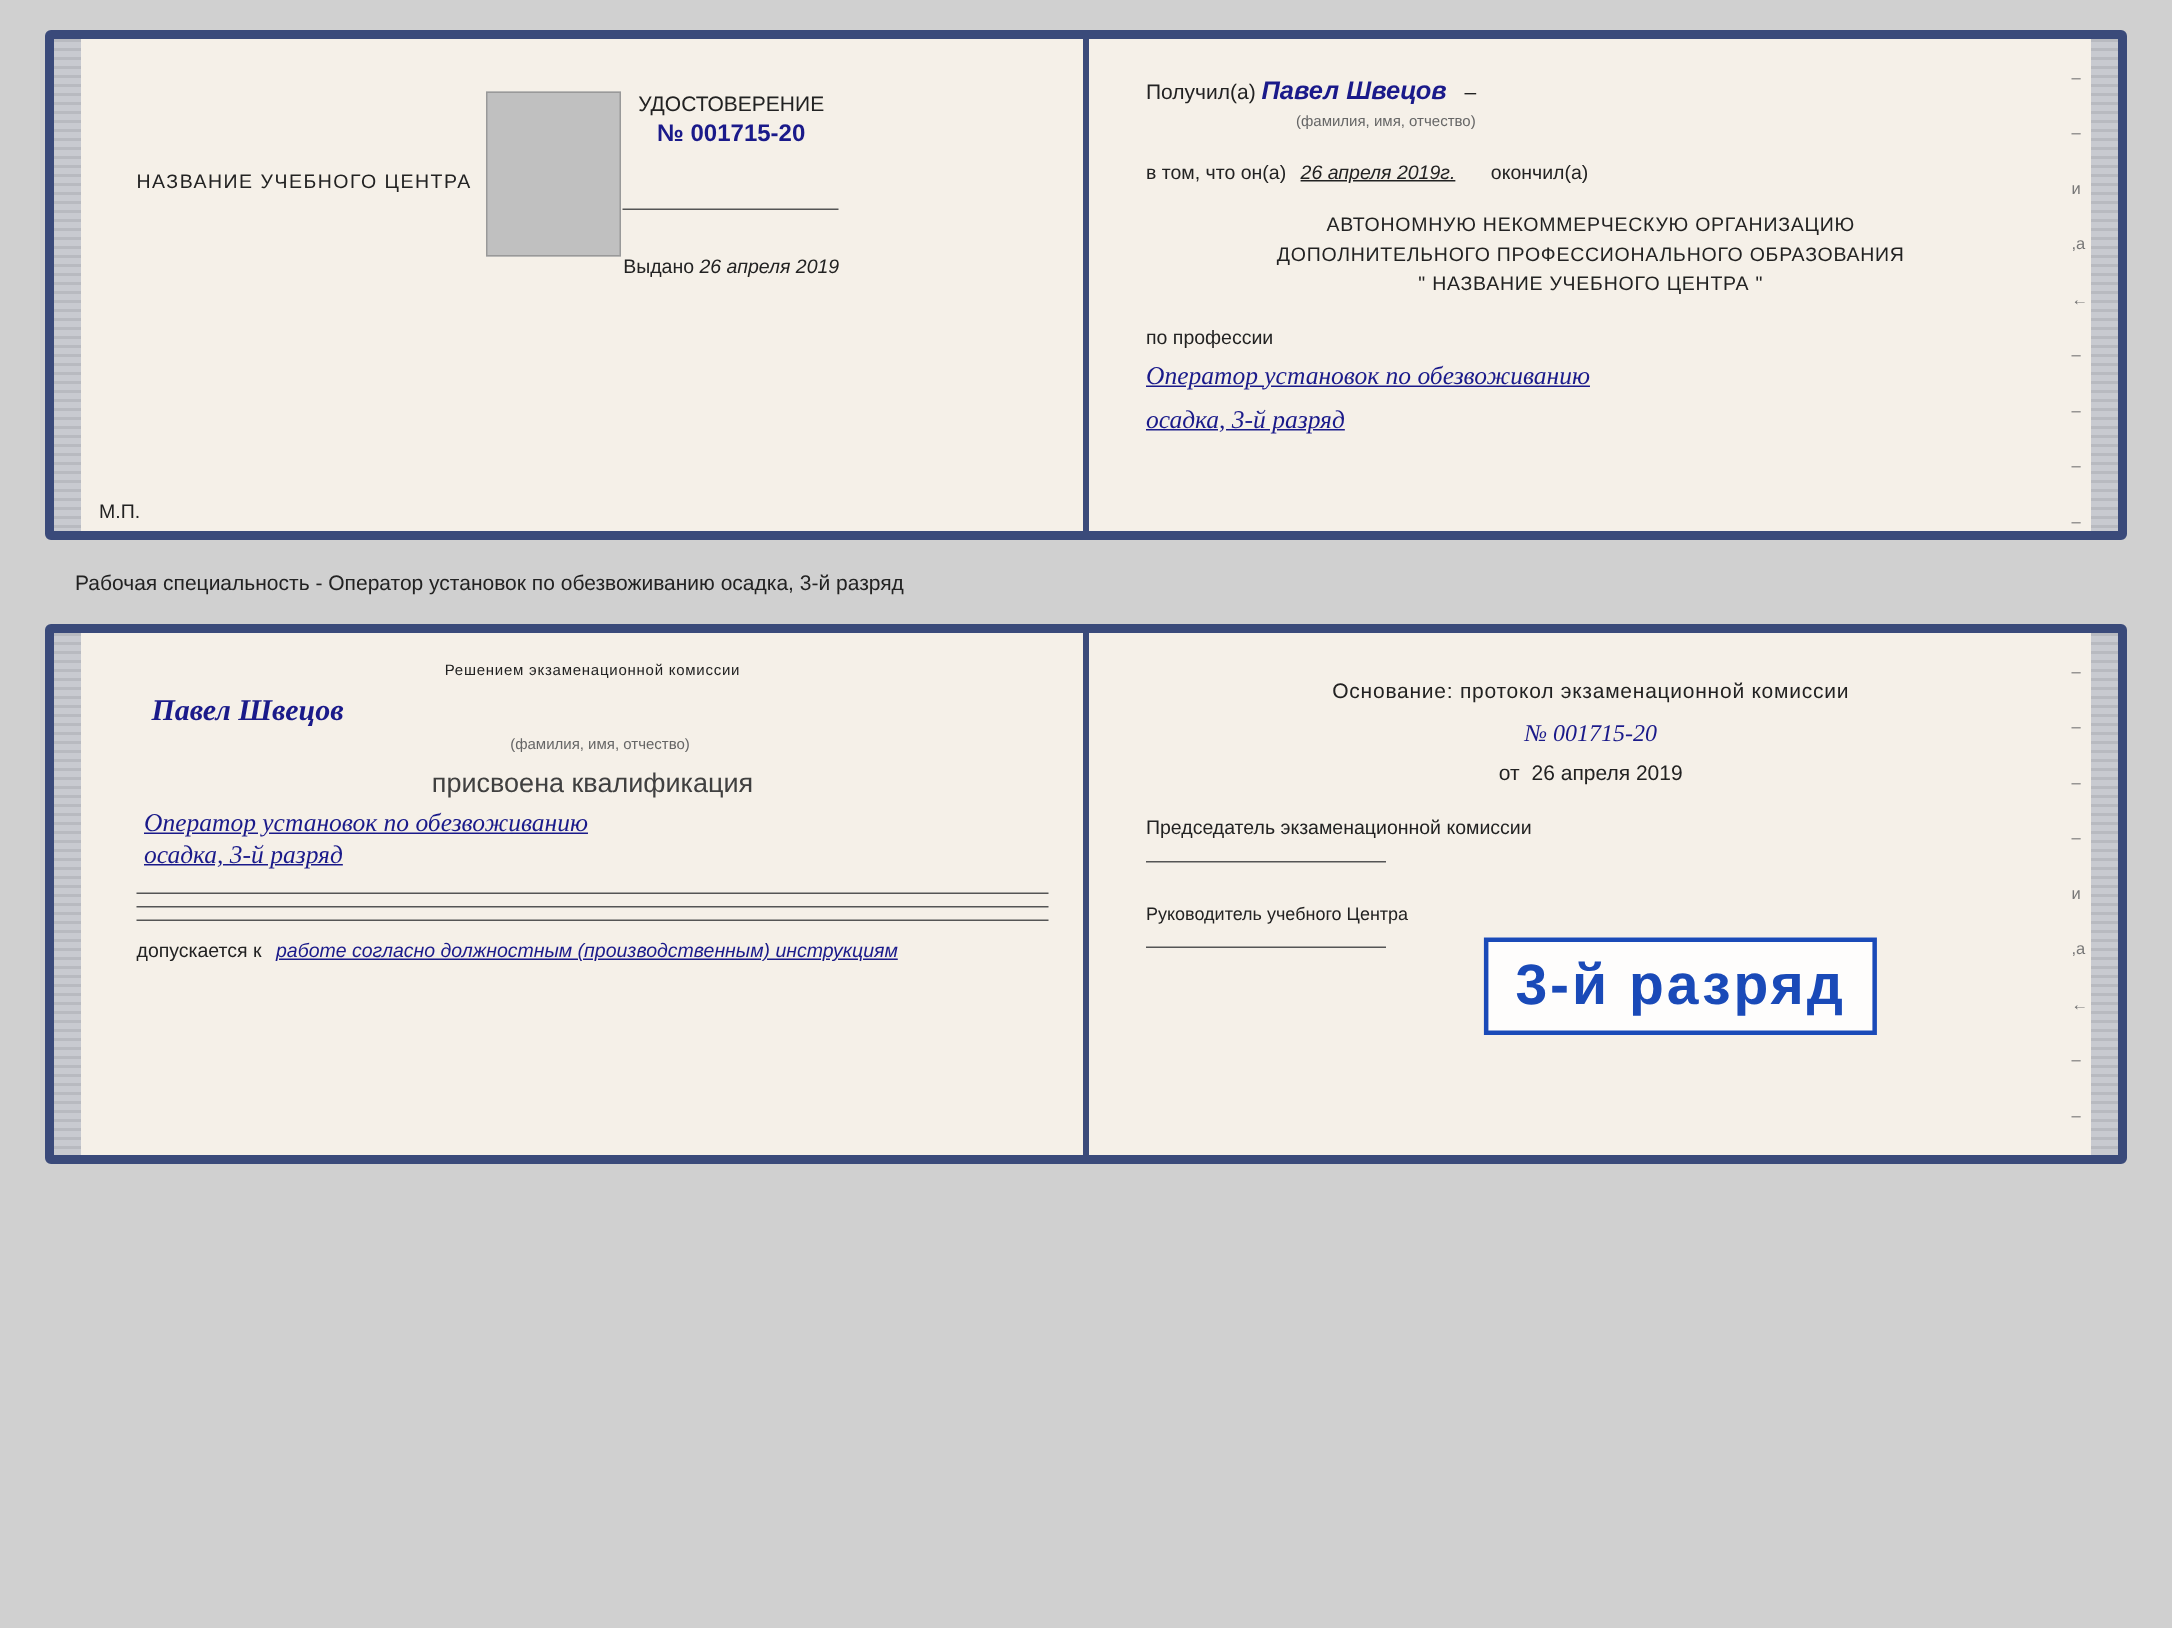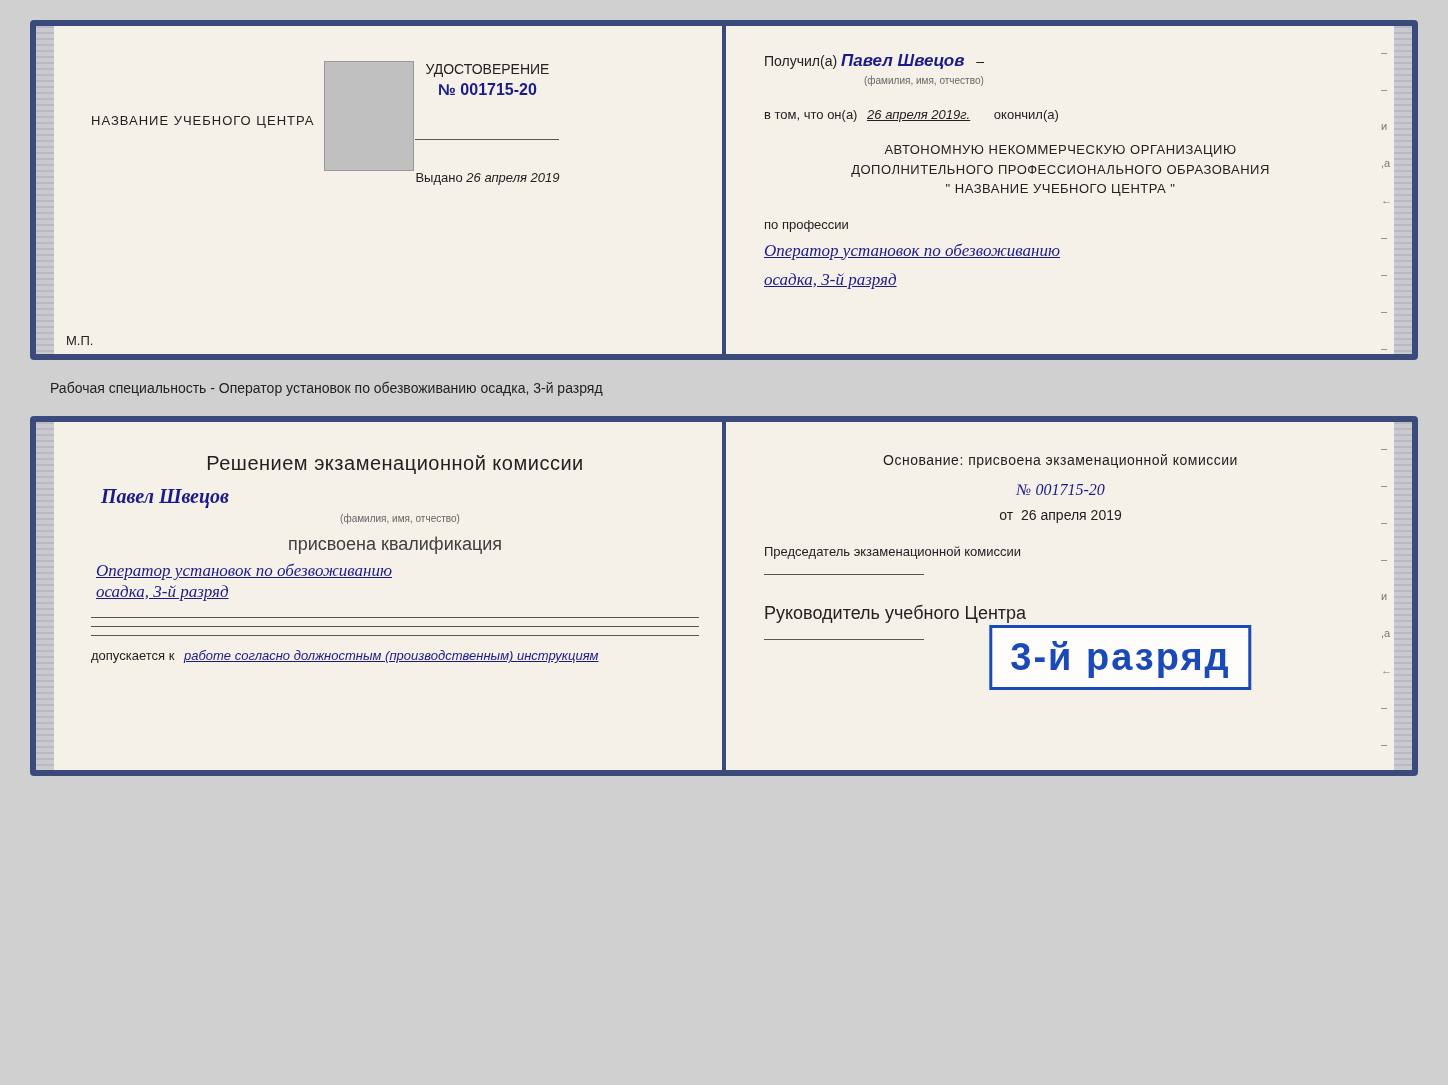--- a/index.html
+++ b/index.html
@@ -227,26 +227,25 @@
       color: #222;
       font-family: Arial, sans-serif;
     }
 
     
     .doc-bottom-left {
       padding-left: 30px;
     }
 
     .commission-title {
-      font-size: 20px;
+      font-size: 10px;
       color: #222;
       font-family: Arial, sans-serif;
       letter-spacing: 0.5px;
       text-align: center;
-      margin-top: 10px;
     }
 
     .bottom-name {
       font-size: 20px;
       color: #1a1a8a;
       font-style: italic;
       font-weight: bold;
       margin-top: 10px;
       margin-left: 10px;
     }
@@ -344,21 +343,21 @@
       line-height: 1.4;
     }
 
     .signature-line {
       border-bottom: 1px solid #555;
       width: 160px;
       margin-top: 5px;
     }
 
     .head-label {
-      font-size: 18px;
+      font-size: 12px;
       color: #222;
       font-family: Arial, sans-serif;
       margin-top: 12px;
       line-height: 1.4;
     }
 
     
     .stamp-overlay {
       position: absolute;
       bottom: 80px;
@@ -483,21 +482,21 @@
 
         <div class="допускается-line" style="margin-top:12px;">
           <span>допускается к</span>
           <span class="допускается-value" style="margin-left:6px;">работе согласно должностным (производственным) инструкциям</span>
         </div>
       </div>
     </div>
 
     <div class="doc-right-panel">
       <div class="doc-bottom-right">
-        <div class="basis-title">Основание: присвоена экзаменационной комиссии</div>
+        <div class="basis-title">Основание: протокол экзаменационной комиссии</div>
         <div class="protocol-number">
           <span>№</span>
           <span>001715-20</span>
         </div>
         <div class="from-date">
           <span>от</span>
           <span style="margin-left:4px;">26 апреля 2019</span>
         </div>
         <div class="chairman-label" style="margin-top:12px;">Председатель экзаменационной комиссии</div>
         <div class="signature-line"></div>

